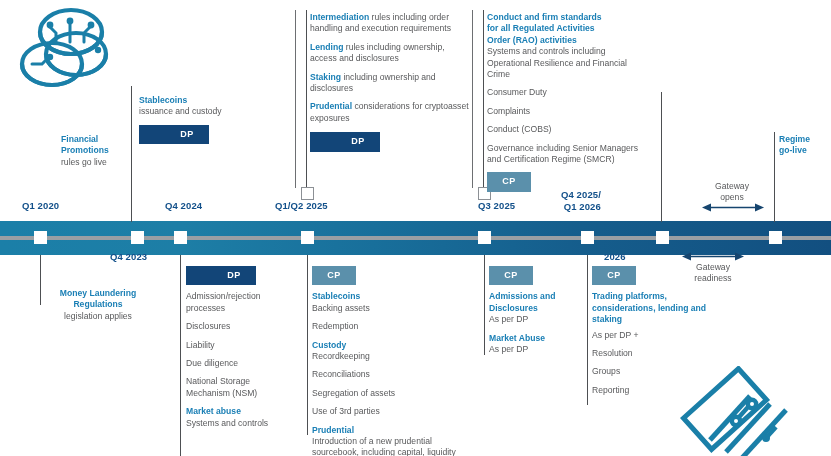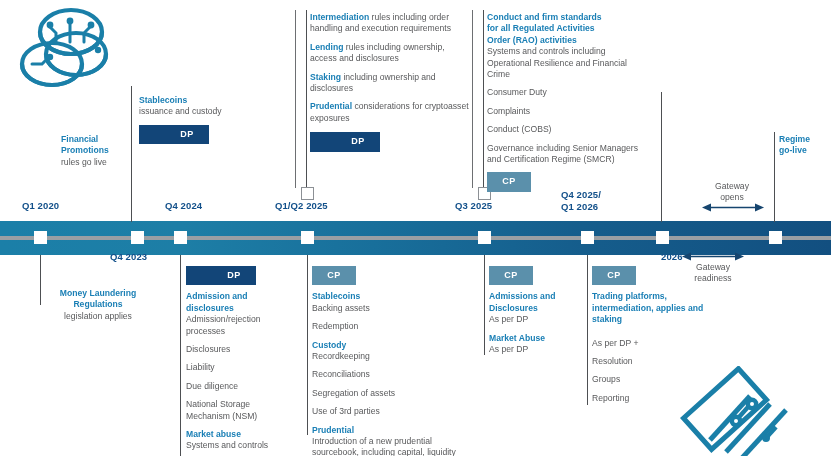--- a/index.html
+++ b/index.html
@@ -34,21 +34,21 @@
   .hollow{
     position:absolute;width:11px;height:11px;background:#ffffff;
     border:1px solid #8c9095;
   }
 
   
   .tick{
     position:absolute;font-size:9.5px;font-weight:bold;color:#12508a;
     white-space:nowrap;letter-spacing:.1px;
   }
-  .tick.two{line-height:12px;text-align:left;}
+  .tick.two{line-height:12px;text-align:right;}
 
   
   .block{position:absolute;font-size:8.6px;line-height:11.4px;color:#58595b;}
   .block p{margin:0 0 7px 0;}
   .block p:last-child{margin-bottom:0;}
   .hl{color:#1a7fb5;font-weight:bold;}
   .hd{color:#1a7fb5;font-weight:bold;display:block;}
   .plain{color:#58595b;}
 
   
@@ -146,27 +146,27 @@
 
   <div class="vline dark" style="left:40px;top:255px;height:50px;"></div>
   <div class="vline dark" style="left:180px;top:255px;height:201px;"></div>
   <div class="vline dark" style="left:307px;top:255px;height:180px;"></div>
   <div class="vline dark" style="left:484px;top:255px;height:100px;"></div>
   <div class="vline dark" style="left:587px;top:255px;height:150px;"></div>
 
   <div class="tick" style="left:22px;top:200px;">Q1 2020</div>
   <div class="tick" style="left:165px;top:200px;">Q4 2024</div>
   <div class="tick" style="left:275px;top:200px;">Q1/Q2 2025</div>
-  <div class="tick" style="left:455px;top:200px;text-align:right;">Q3 2025</div>
+  <div class="tick" style="left:478px;top:200px;text-align:right;">Q3 2025</div>
   <div class="tick two" style="left:561px;top:189px;">
     <div>Q4 2025/</div>
     <div>Q1 2026</div>
   </div>
   <div class="tick" style="left:110px;top:251px;">Q4 2023</div>
-  <div class="tick" style="left:661px;top:251px;">2026</div>
+  <div class="tick" style="left:604px;top:251px;">2026</div>
 
   <div class="block" style="left:61px;top:95px;width:64px;margin-top:39px;">
     <p><span class="hd">Financial Promotions</span><span class="plain">rules go live</span></p>
   </div>
 
   <div class="block" style="left:139px;top:95px;width:84px;">
     <p><span class="hd">Stablecoins</span><span class="plain">issuance and custody</span></p>
     <span class="badge dp">DP</span>
   </div>
 
@@ -227,23 +227,20 @@
   <div class="block" style="left:46px;top:288px;width:104px;text-align:center;">
     <p>
       <span class="hd">Money Laundering</span>
       <span class="hd">Regulations</span>
       <span class="plain">legislation applies</span>
     </p>
   </div>
 
   <div class="block" style="left:186px;top:266px;width:110px;">
     <div style="margin-bottom:6px;"><span class="badge dp">DP</span></div>
-    <p style="margin-bottom:0;">
-        <span class="hd">Admission and disclosures</span>
-      </p>
     <p>Admission/rejection processes</p>
     <p>Disclosures</p>
     <p>Liability</p>
     <p>Due diligence</p>
     <p>National Storage Mechanism (NSM)</p>
     <p style="margin-bottom:0;">
         <span class="hd">Market abuse</span>
       </p>
     <p>Systems and controls</p>
 
@@ -277,23 +274,23 @@
     </p>
     <p>As per DP</p>
     <p style="margin-bottom:0;">
         <span class="hd">Market Abuse</span>
       </p>
     <p>As per DP</p>
   </div>
 
   <div class="block" style="left:592px;top:266px;width:118px;">
     <div style="margin-bottom:6px;"><span class="badge cp">CP</span></div>
-    <p style="margin-bottom:12px;">
+    <p style="margin-bottom:4px;">
       <span class="hd">Trading platforms,</span>
-      <span class="hd">intermediation, applies and</span>
+      <span class="hd">considerations, lending and</span>
       <span class="hd">staking</span>
     </p>
     <p>As per DP +</p>
     <p>Resolution</p>
     <p>Groups</p>
     <p>Reporting</p>
   </div>
 
 </div>
 

